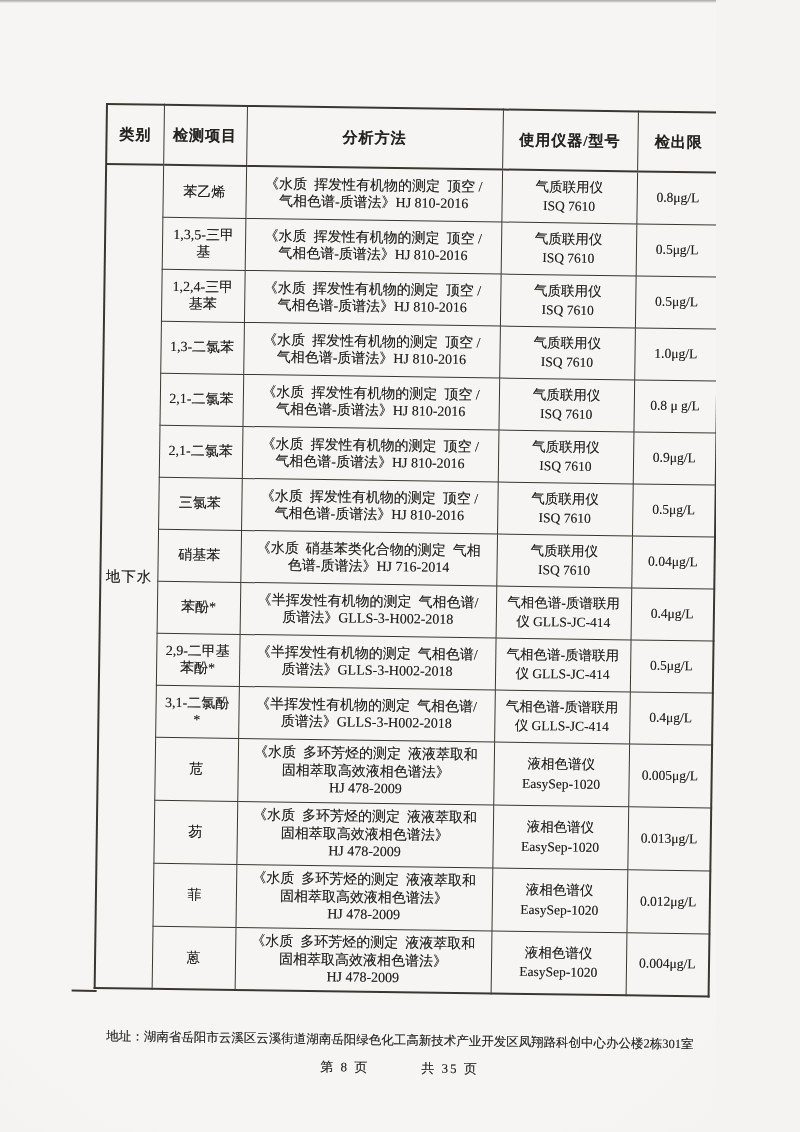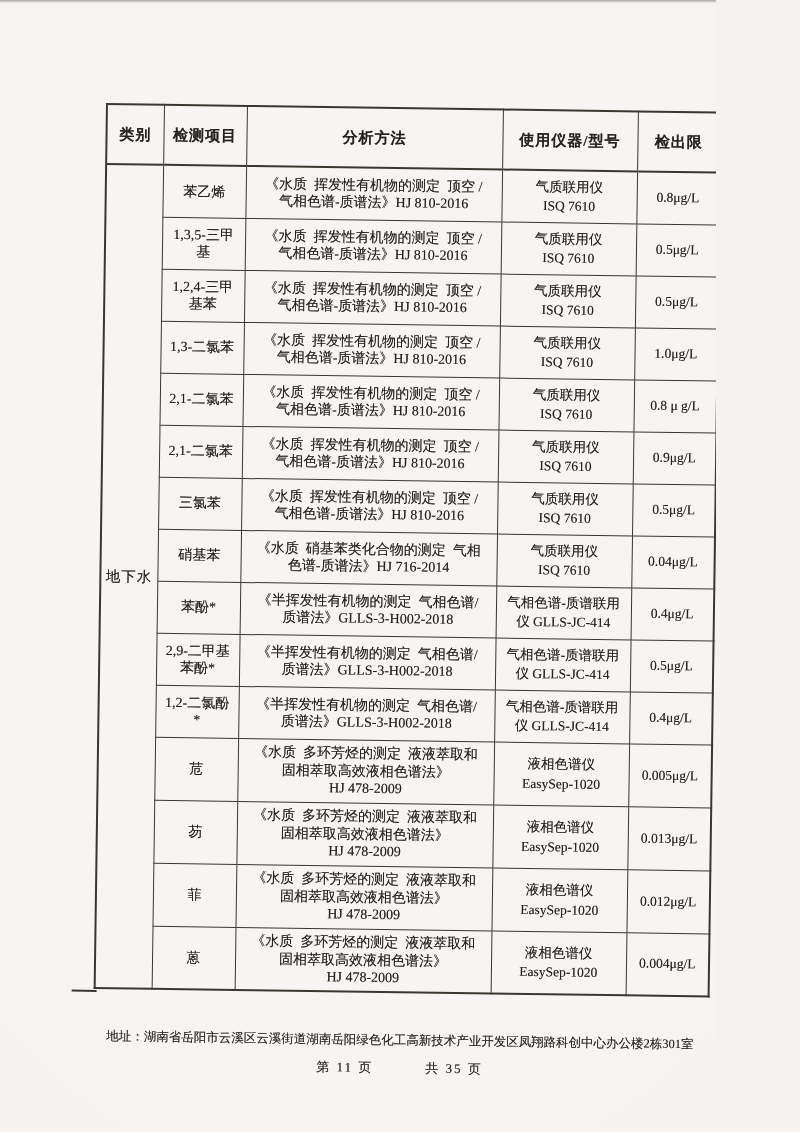--- a/index.html
+++ b/index.html
@@ -219,21 +219,21 @@
               <div class="ln">质谱法》GLLS-3-H002-2018</div>
             </td>
     <td class="c-instr">
               <div class="ln">气相色谱-质谱联用</div>
               <div class="ln">仪 GLLS-JC-414</div>
             </td>
     <td class="c-limit">0.5μg/L</td>
   </tr>
           <tr>
     <td class="c-item">
-              <div class="ln">1,2-二氯酚</div>
+              <div class="ln">3,1-二氯酚</div>
               <div class="ln">*</div>
             </td>
     <td class="c-method">
               <div class="ln">《半挥发性有机物的测定  气相色谱/</div>
               <div class="ln">质谱法》GLLS-3-H002-2018</div>
             </td>
     <td class="c-instr">
               <div class="ln">气相色谱-质谱联用</div>
               <div class="ln">仪 GLLS-JC-414</div>
             </td>
@@ -300,18 +300,18 @@
     <td class="c-limit">0.004μg/L</td>
   </tr>
         </tbody>
     </table>
 
     <div class="bottom-rule-ext"></div>
 
     <div class="footer">
       <div class="address">地址：湖南省岳阳市云溪区云溪街道湖南岳阳绿色化工高新技术产业开发区凤翔路科创中心办公楼2栋301室</div>
       <div class="pageline">
-        <span class="pg-cur">第 11 页</span><span class="pg-total">共 35 页</span>
+        <span class="pg-cur">第 8 页</span><span class="pg-total">共 35 页</span>
       </div>
     </div>
 
   </div>
 </div>
 
 </body></html>

